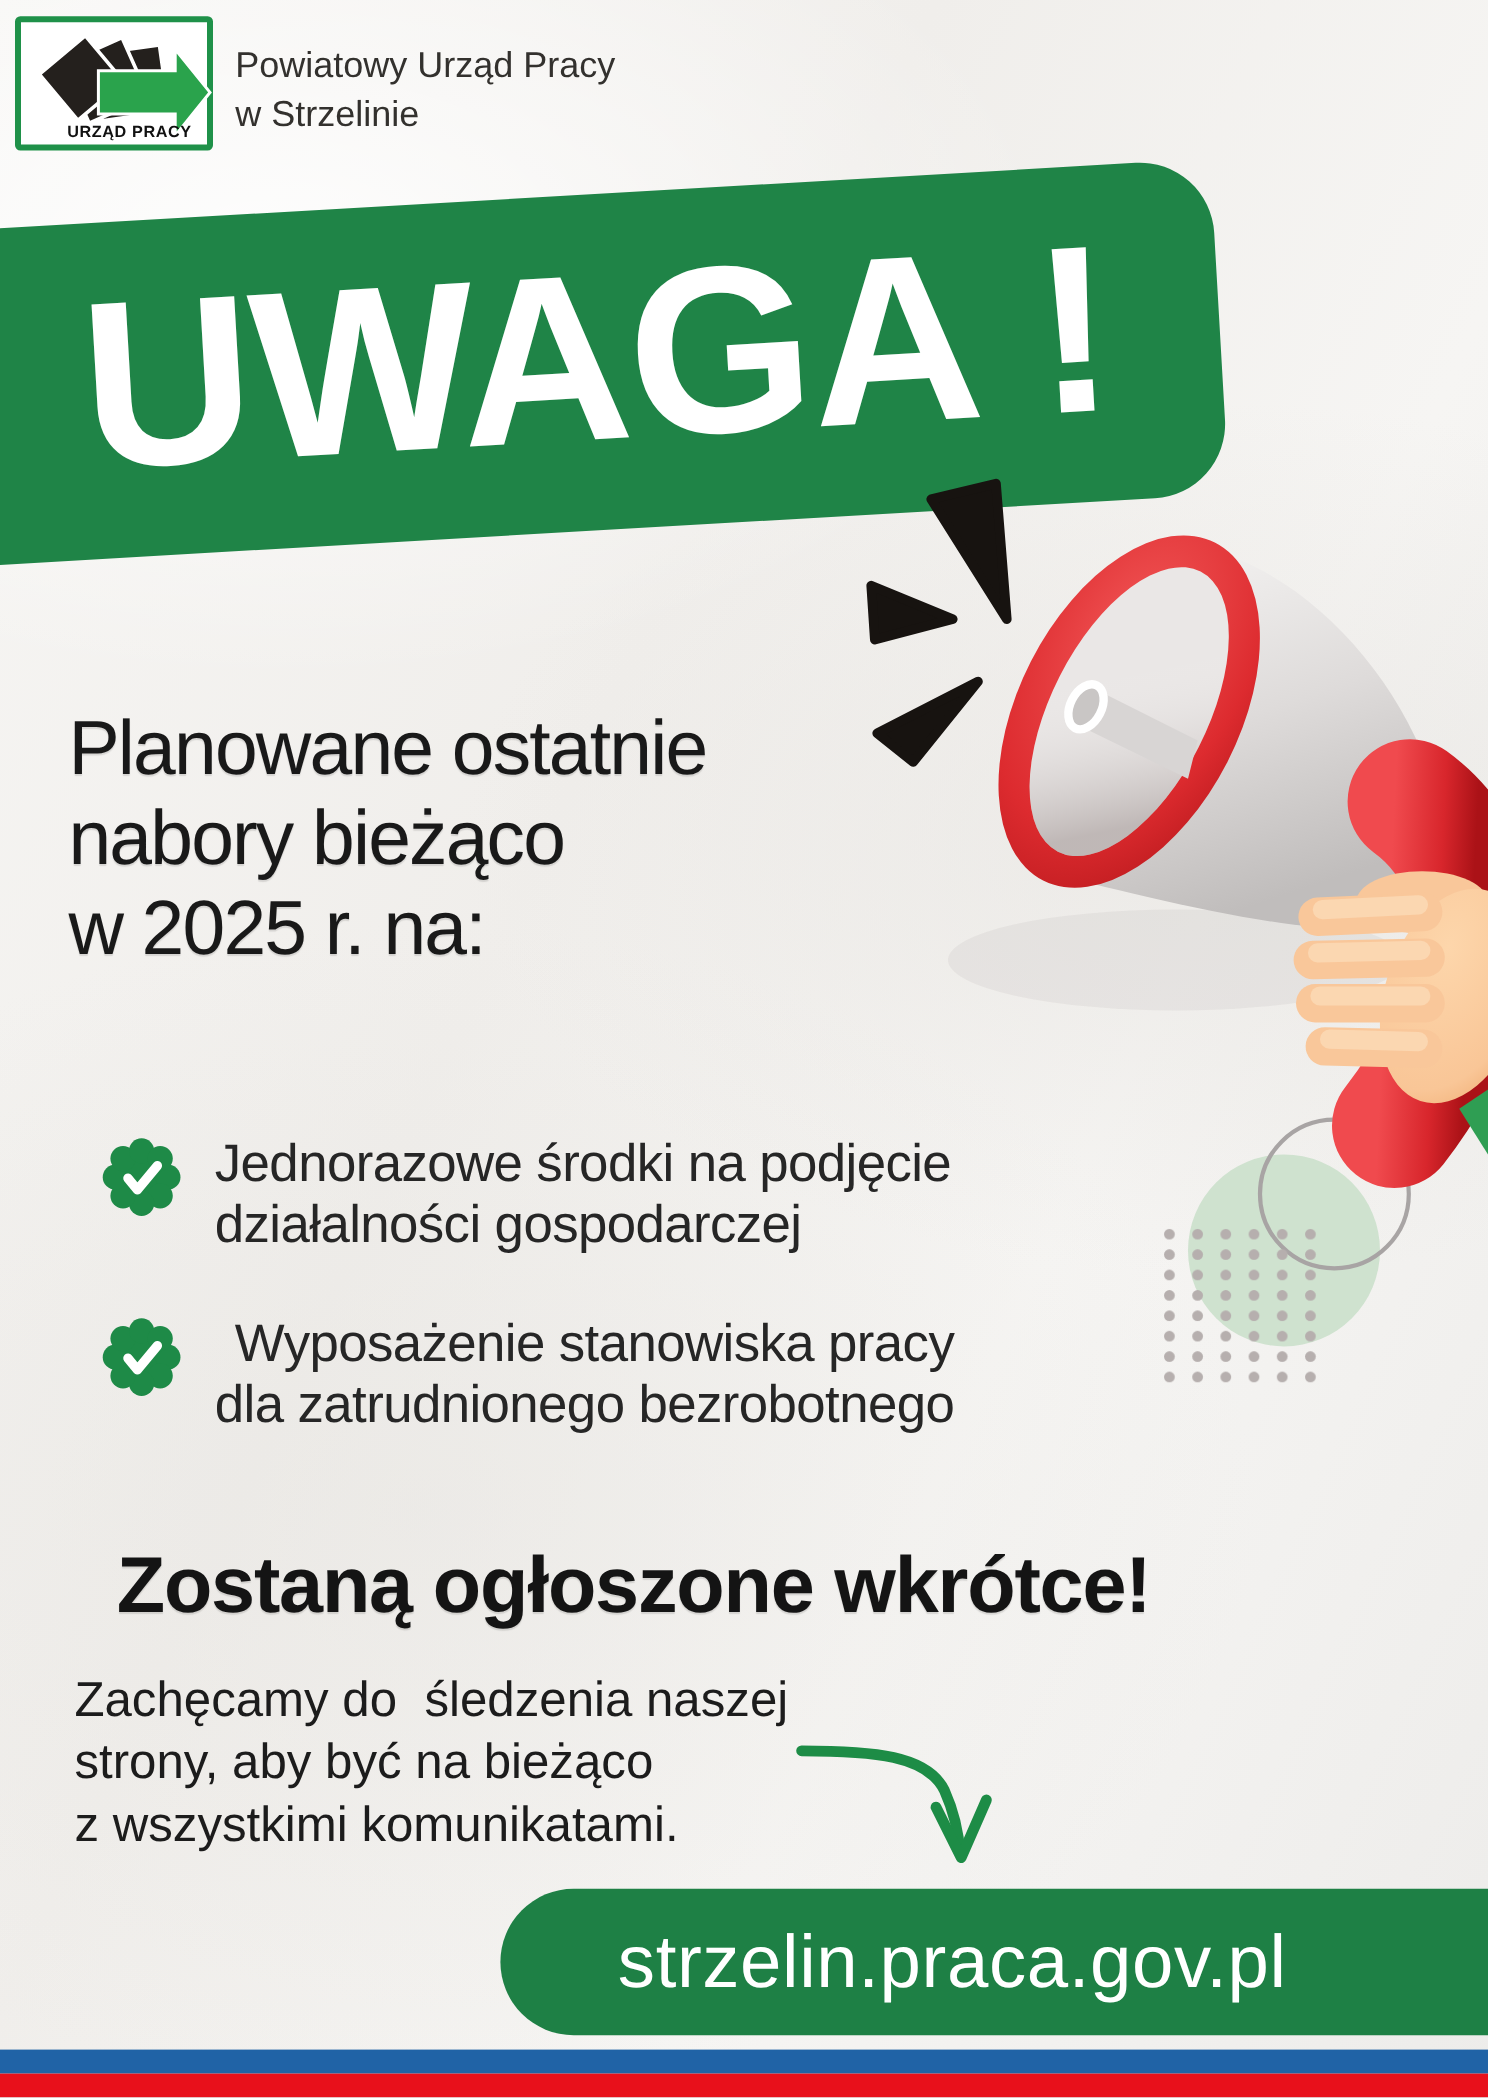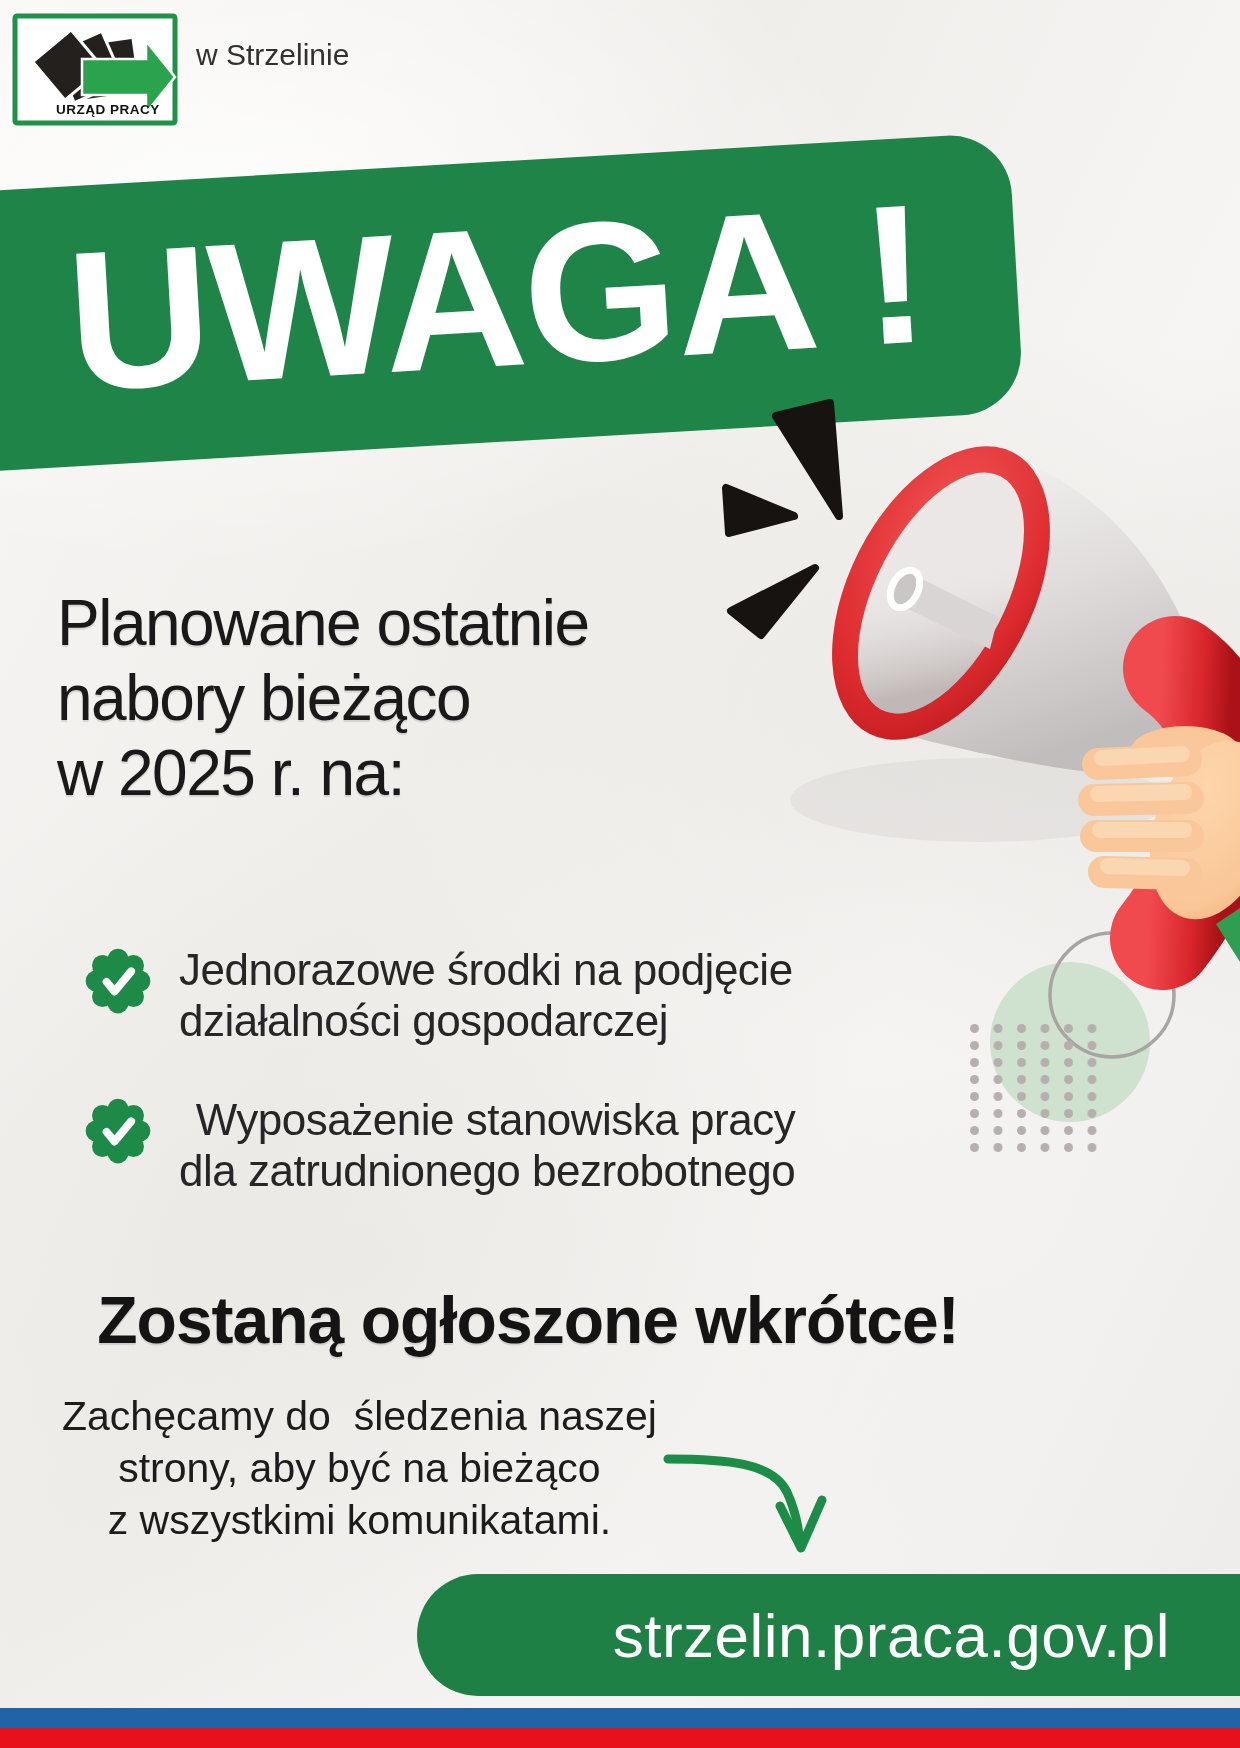--- a/index.html
+++ b/index.html
@@ -30,26 +30,26 @@
   
   .art{left:0;top:0;width:1240px;height:1748px;pointer-events:none;}
   
   .main-heading{left:57px;top:586px;color:#191919;font-size:64px;line-height:75px;font-weight:400;letter-spacing:-1.5px;text-shadow:0 2px 1px rgba(0,0,0,.12);}
   .bullet{left:83px;display:flex;align-items:flex-start;}
   .bullet-1{top:944px;}
   .bullet-2{top:1094px;text-align:right;}
   .badge{width:70px;height:70px;flex:0 0 70px;margin-top:2px;}
   .bullet-text{margin-left:26px;color:#262626;font-size:44px;line-height:51px;font-weight:400;letter-spacing:-0.5px;}
   .sub-heading{left:0;top:1282px;width:1056px;text-align:center;color:#141414;font-size:66px;font-weight:800;letter-spacing:-1px;text-shadow:0 2px 1px rgba(0,0,0,.12);}
-  .note{left:62px;top:1390px;color:#1c1c1c;font-size:41px;line-height:52px;font-weight:400;text-align:center;}
+  .note{left:62px;top:1390px;color:#1c1c1c;font-size:41px;line-height:52px;font-weight:400;}
   .note-line{white-space:pre-wrap;}
   
   .site-banner{
     left:417px;top:1574px;width:823px;height:122px;background:#1e8045;
-    border-radius:61px 0 0 61px;display:flex;align-items:center;justify-content:flex-end;
+    border-radius:61px 0 0 61px;display:flex;align-items:center;justify-content:center;
     padding-right:70px;box-sizing:border-box;
   }
   .site-url{color:#ffffff;font-size:62px;font-weight:300;letter-spacing:0.5px;}
   .stripe-blue{left:0;top:1708px;width:1240px;height:20px;background:#2063a6;}
   .stripe-red{left:0;top:1728px;width:1240px;height:20px;background:#e8101b;}
 </style>
 </head>
 <body>
 
 <div class="poster">
@@ -58,20 +58,21 @@
     <rect x="3" y="3" width="160" height="107" rx="2" fill="#ffffff" stroke="#1f9149" stroke-width="5"></rect>
     <g fill="#24201d" stroke="#ffffff" stroke-width="3">
       <rect x="-28" y="-28" width="56" height="56" transform="translate(97 56) rotate(-8)"></rect>
       <rect x="-27" y="-27" width="54" height="54" transform="translate(76 54) rotate(-24)"></rect>
       <rect x="-25" y="-25" width="50" height="50" transform="translate(56 52) rotate(-40)"></rect>
     </g>
     <path d="M70 46 H134 V28 L163 64 L134 100 V82 H70 Z" fill="#2aa34c" stroke="#ffffff" stroke-width="2.5"></path>
     <text x="44" y="101" font-family="Liberation Sans, sans-serif" font-size="13.5" font-weight="bold" letter-spacing="0.5" fill="#111111">URZĄD PRACY</text>
   </svg>
   <div class="abs org-name">
+    <div>Powiatowy Urząd Pracy</div>
     <div>w Strzelinie</div>
   </div>
 
   <div class="abs alert-band">
     <div class="alert-title">UWAGA !</div>
   </div>
 
   <svg class="abs art" viewBox="0 0 1240 1748" xmlns="http://www.w3.org/2000/svg">
     <defs>
       <linearGradient id="coneGrad" x1="0" y1="0" x2="0.35" y2="1">

